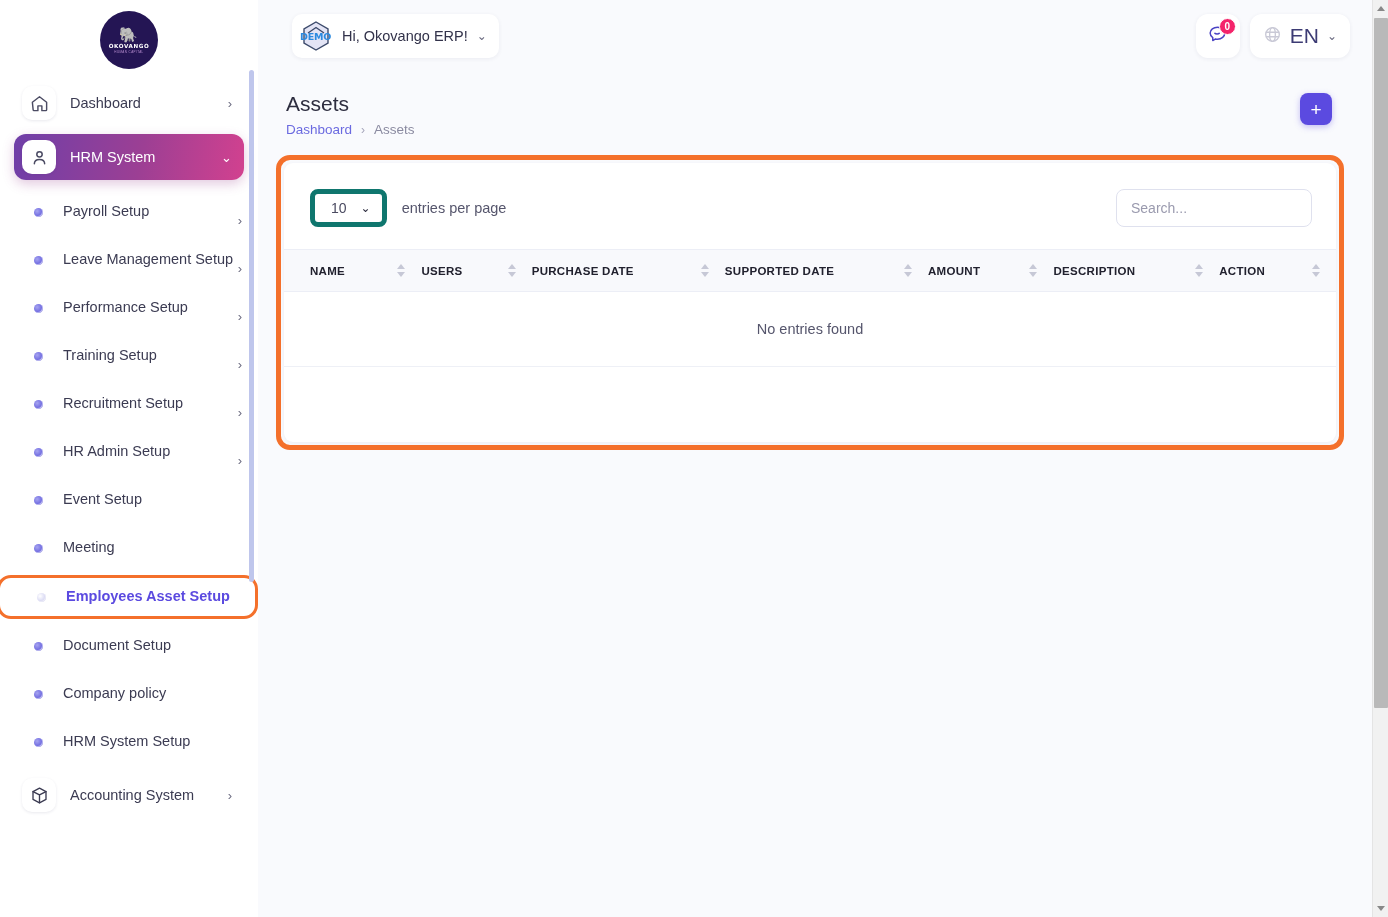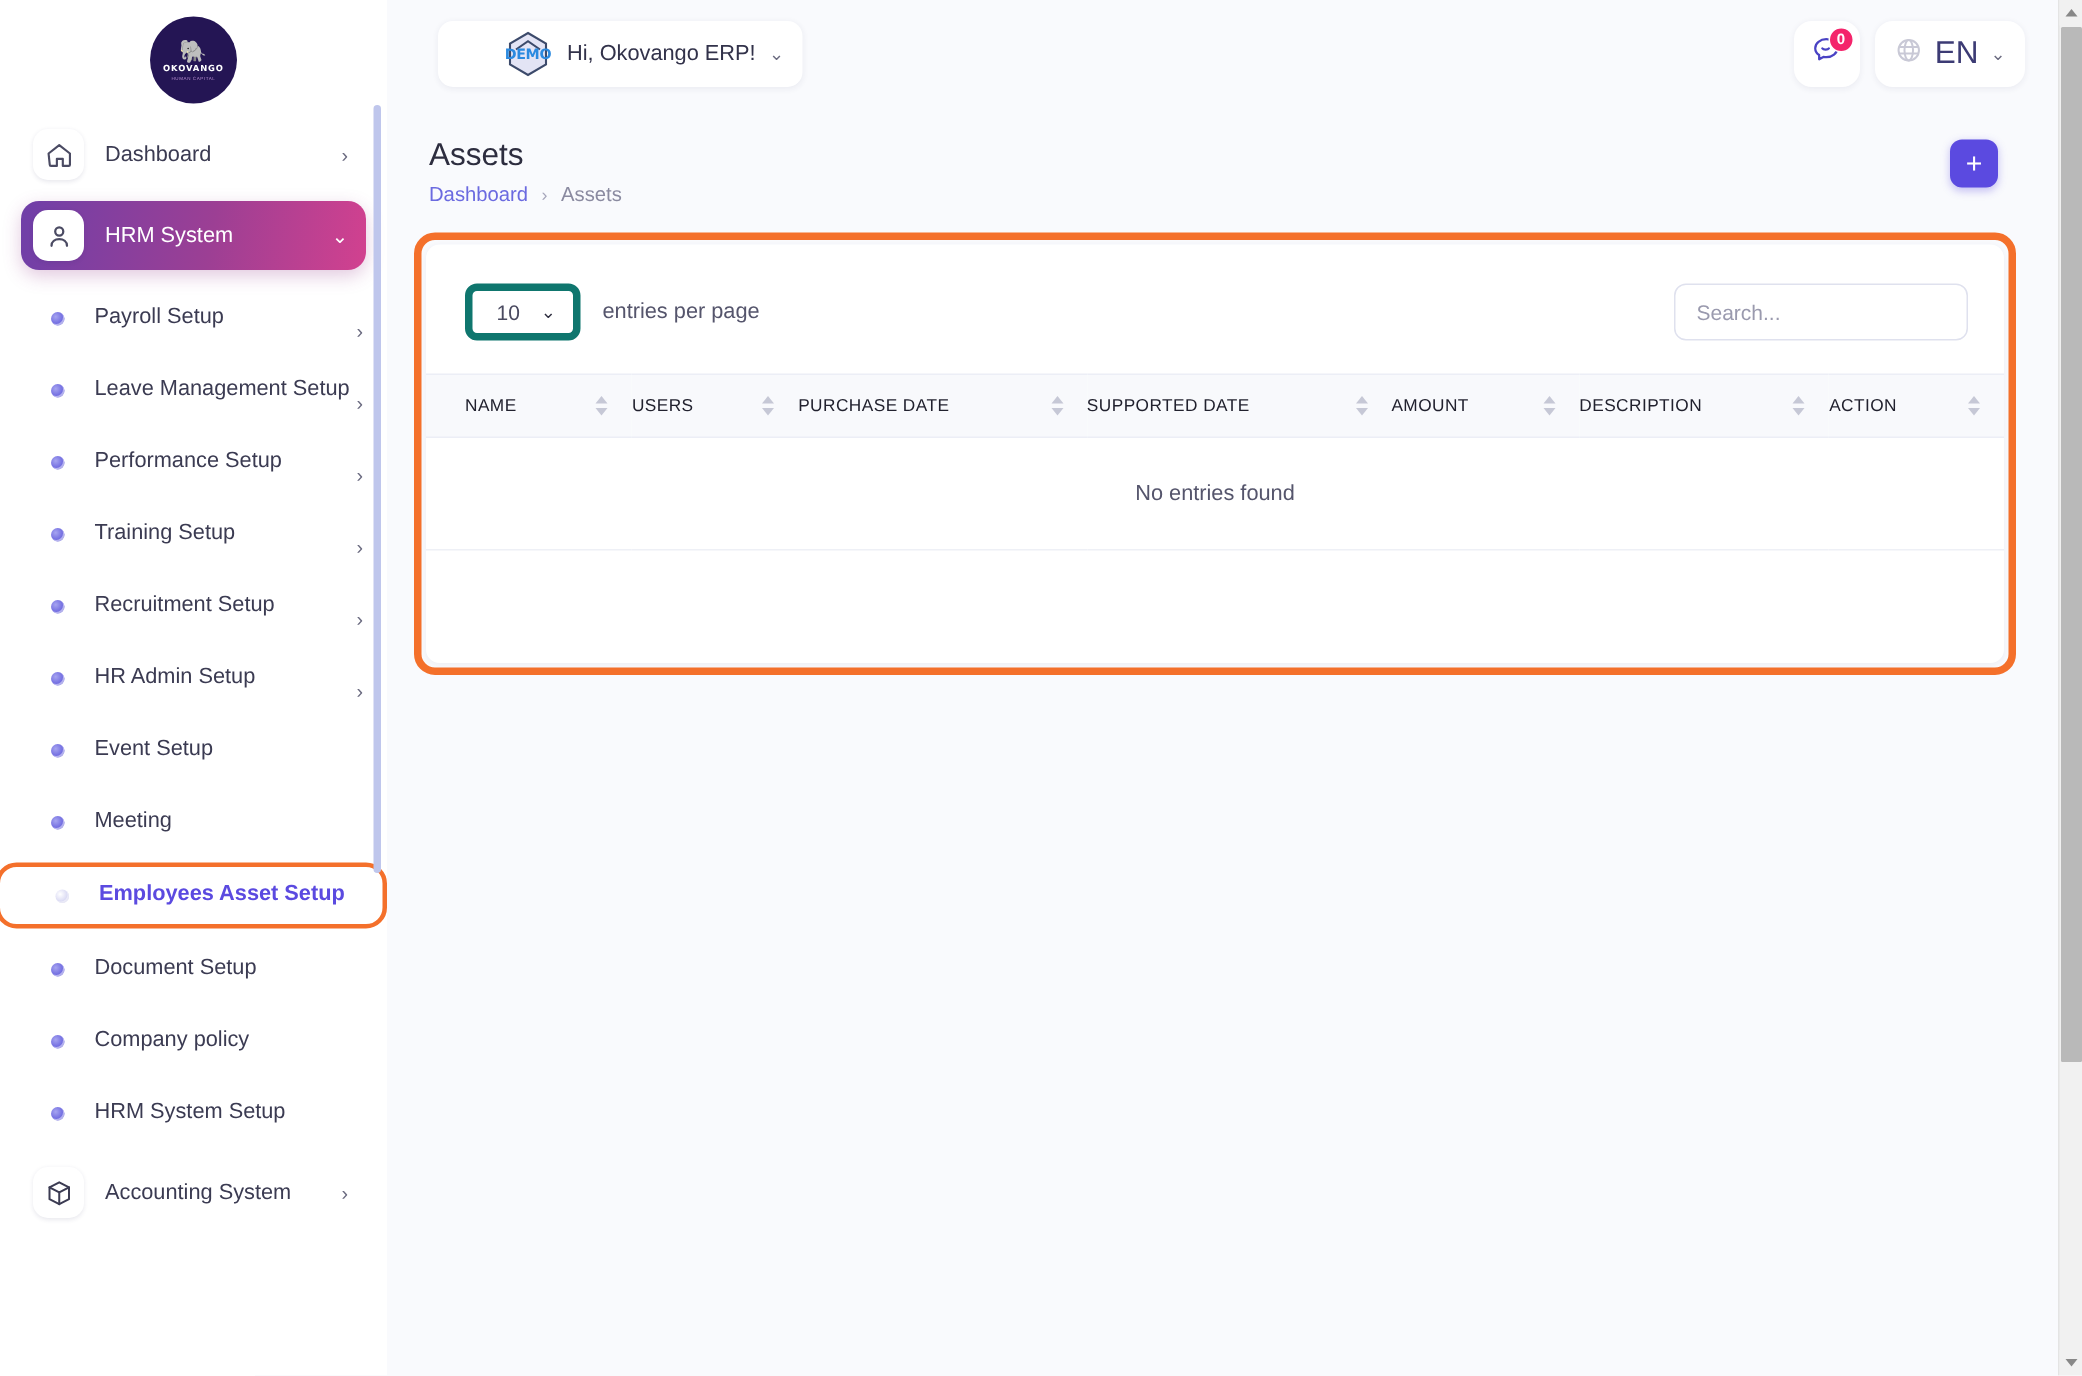--- a/index.html
+++ b/index.html
@@ -95,21 +95,21 @@
 
   
   .topbar { position: absolute; left: 258px; top: 0; right: 16px; height: 70px; }
   .user-chip {
     position: absolute; left: 34px; top: 14px; height: 44px;
     background: #fff; border-radius: 10px; display: flex; align-items: center;
     padding: 0 12px 0 8px; box-shadow: 0 1px 4px rgba(40,40,90,.07); cursor: pointer;
   }
   .hexbadge {
     width: 32px; height: 32px; flex: 0 0 32px; position: relative;
-    display: flex; align-items: center; justify-content: center; margin-left: 36px;
+    display: flex; align-items: center; justify-content: flex-start;
   }
   .hexbadge .demo {
     position: relative; z-index: 2; font-size: 9.5px; font-weight: bold;
     color: #2b8ae0; letter-spacing: -.2px; font-family: "DejaVu Sans", sans-serif;
   }
   .user-chip .greet { margin-left: 10px; font-size: 14.5px; color: #32324a; }
   .user-chip .chev { margin-left: 9px; font-size: 12px; color: #6b6b80; }
 
   .topright { position: absolute; right: 22px; top: 14px; display: flex; align-items: center; gap: 10px; }
   .icon-btn {
@@ -166,21 +166,21 @@
   .search-box {
     margin-left: auto; width: 196px; height: 38px; border: 1px solid #dfe1ee;
     border-radius: 8px; padding: 0 14px; font-size: 14px; color: #4a4a60;
     outline: none; background: #fff; font-family: "Liberation Sans", sans-serif;
   }
   .search-box::placeholder { color: #9a9aae; }
 
   table { width: 100%; border-collapse: collapse; }
   thead tr { background: #f8f9fc; }
   th {
-    text-align: left; font-size: 11.5px; font-weight: normal; color: #21212e;
+    text-align: left; font-size: 11.5px; font-weight: bold; color: #21212e;
     letter-spacing: .3px; padding: 14px 0 14px 0; white-space: nowrap;
     border-top: 1px solid #eceef6; border-bottom: 1px solid #eceef6;
   }
   th .thin { display: flex; align-items: center; }
   th .txt { flex: 1; }
   .sorter { display: flex; flex-direction: column; gap: 3px; padding: 0 16px; cursor: pointer; }
   .sorter i { width: 0; height: 0; display: block; border-left: 4px solid transparent; border-right: 4px solid transparent; }
   .sorter i.up { border-bottom: 5px solid #c6c8d6; }
   .sorter i.dn { border-top: 5px solid #c6c8d6; }
   td.empty {

